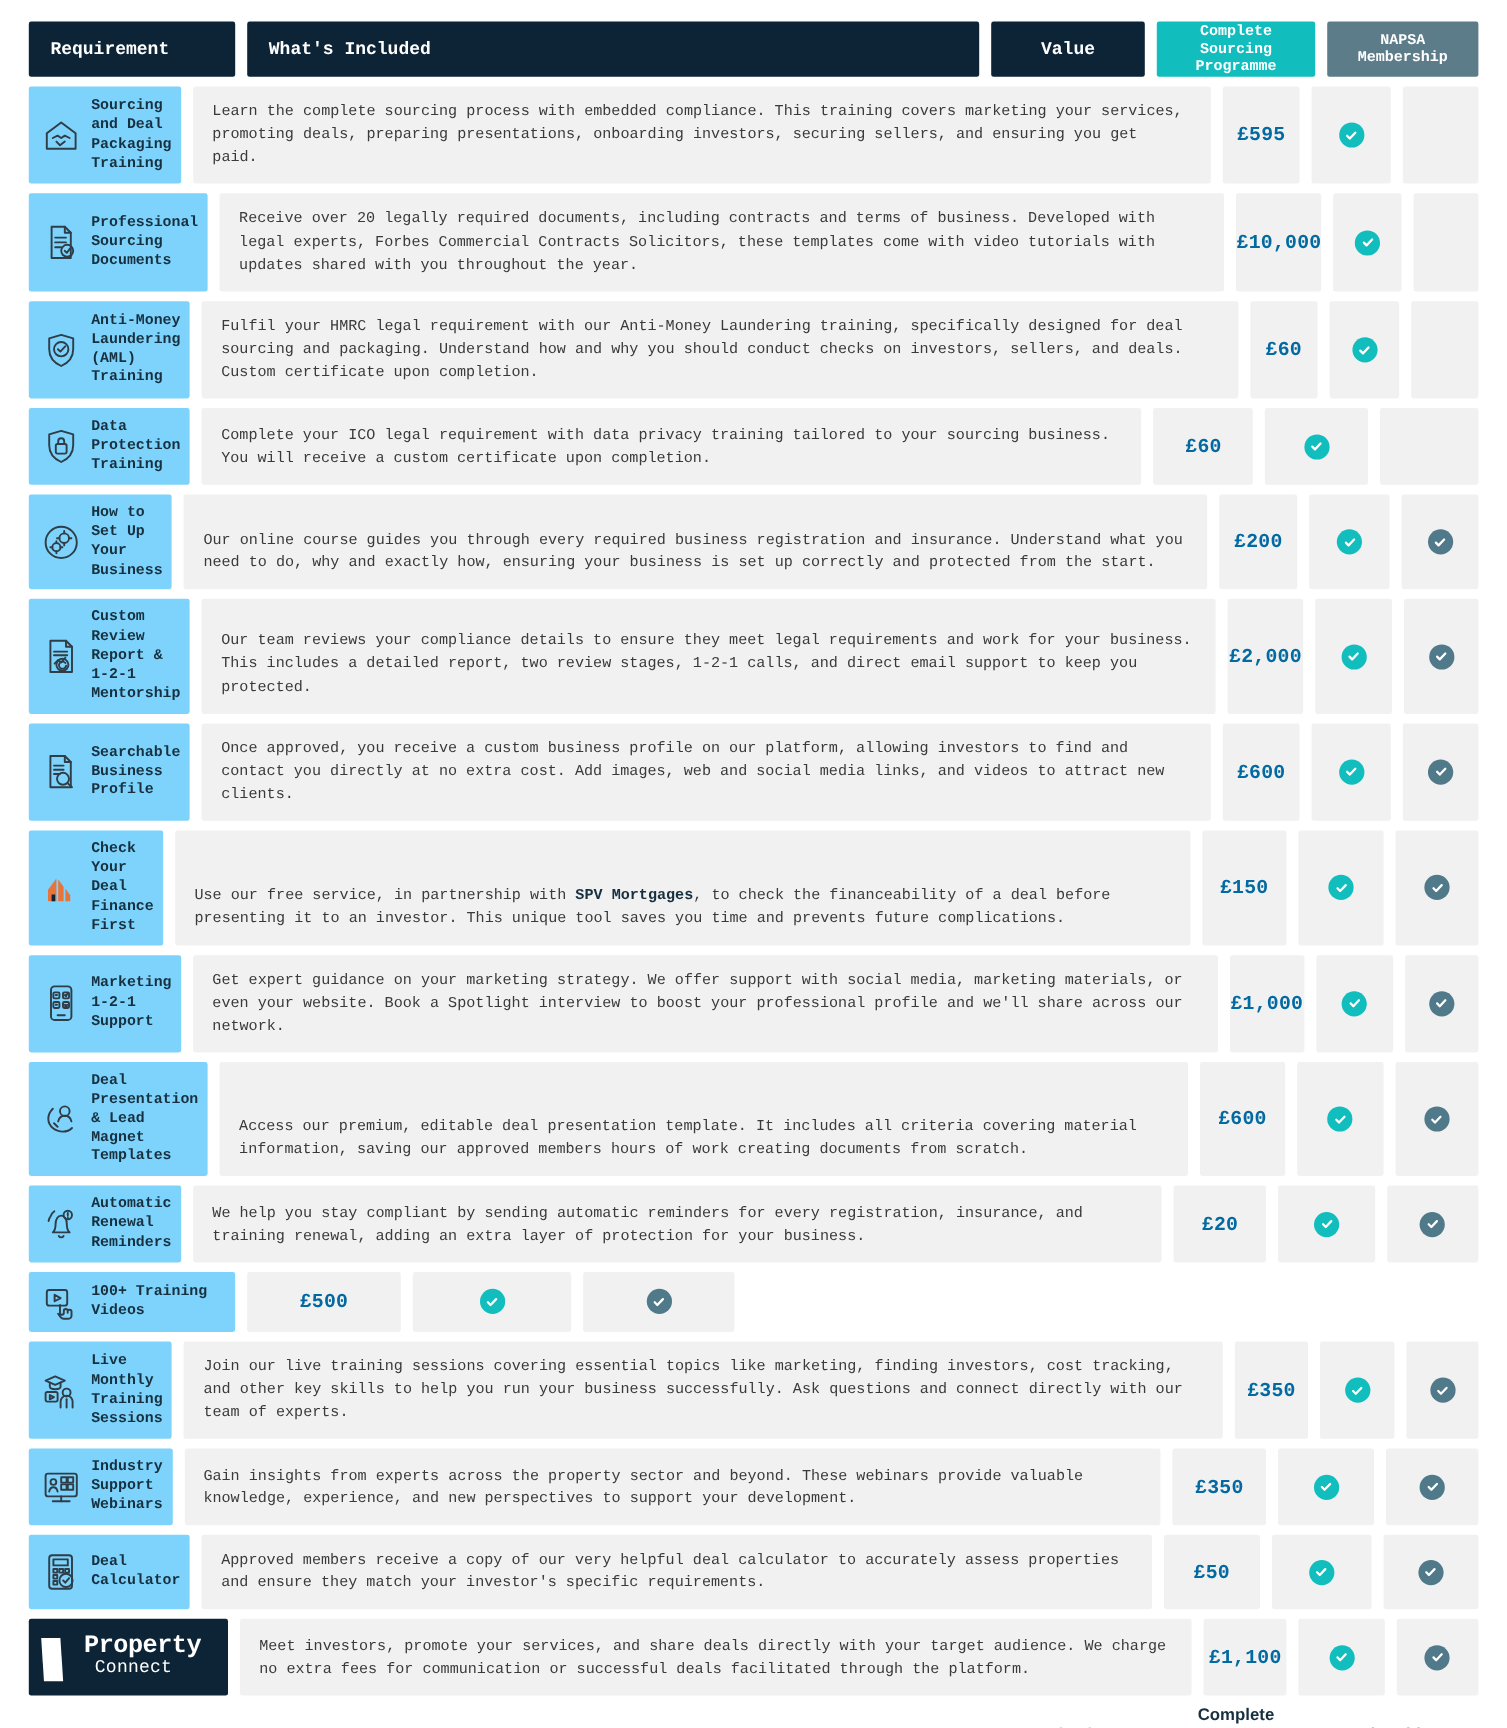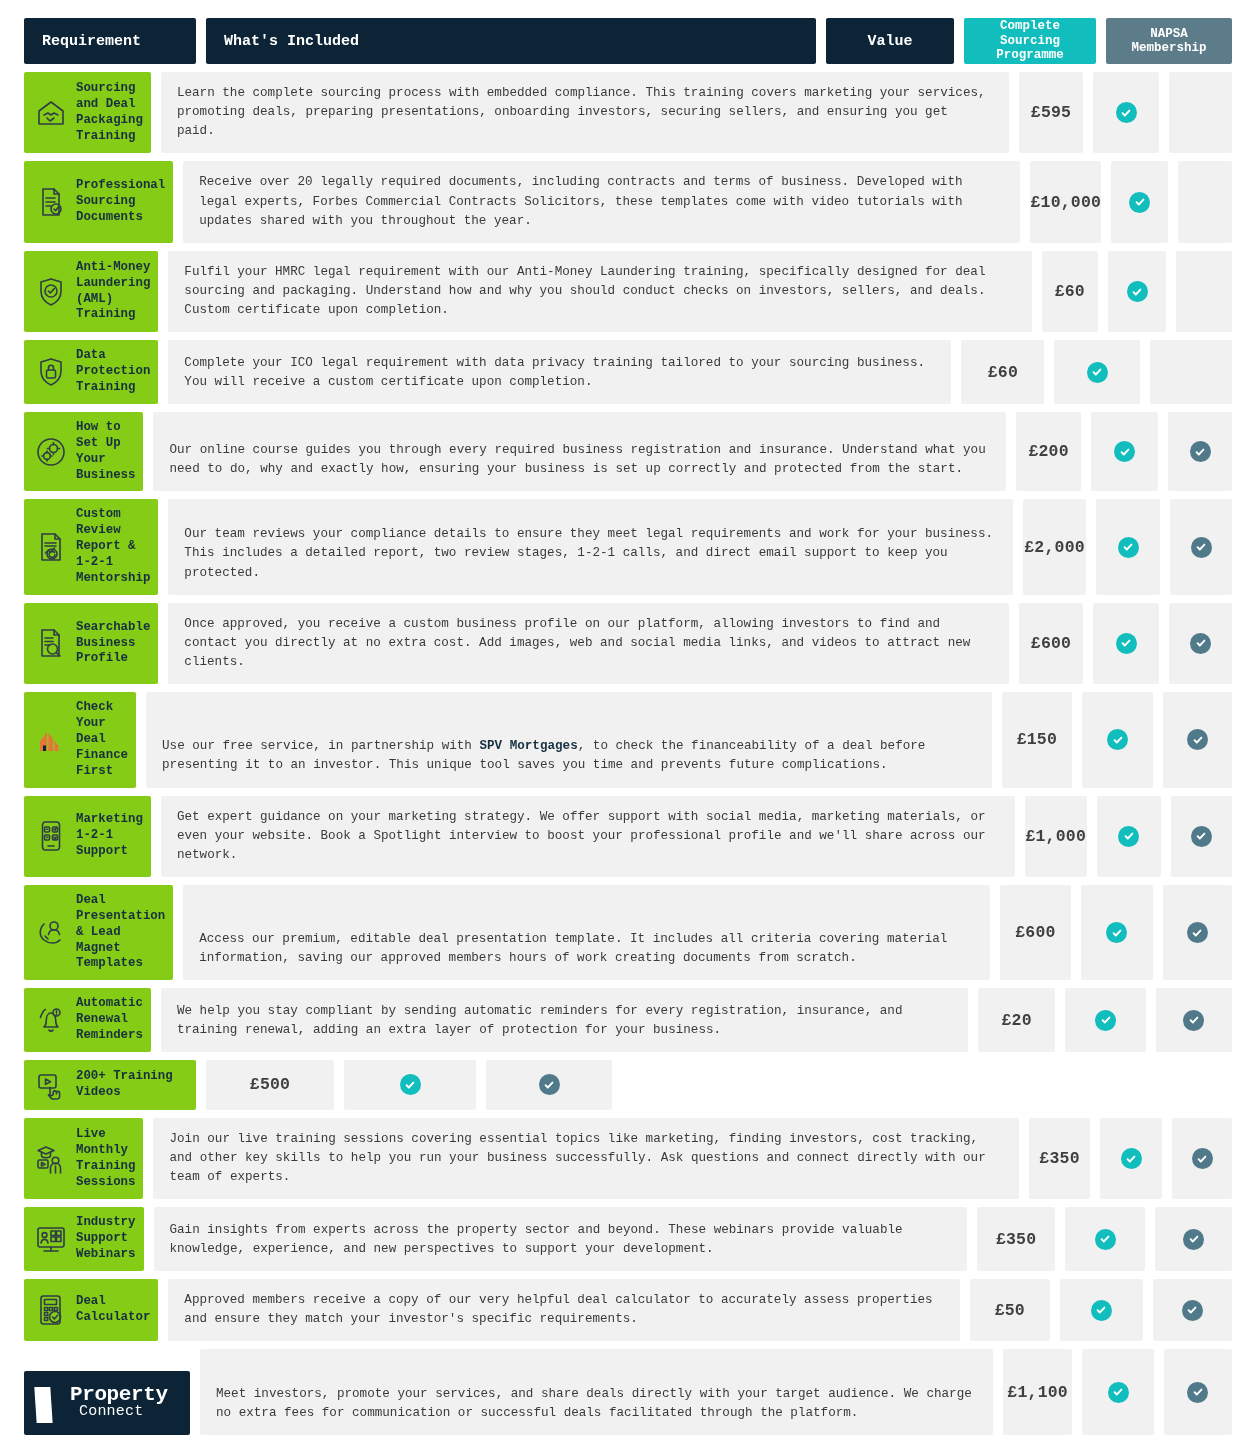--- a/index.html
+++ b/index.html
@@ -25,32 +25,32 @@
   .h-req, .h-inc, .h-val { background:#0c2436; }
   .h-inc    { flex:1 1 auto; }
   .h-val    { width:128px; justify-content:center; padding:0; }
   .h-csp    { width:132px; background:#12bdbd; justify-content:center;
               text-align:center; line-height:1.15; font-size:12.5px; padding:0 6px; }
   .h-nap    { width:126px; background:#5d7c89; justify-content:center;
               text-align:center; line-height:1.15; font-size:12.5px; padding:0 18px; }
 
   
   .c-req {
-    width:172px; background:#84cc16; border-radius:2px;
+    width:172px; background:#7dd3fc; border-radius:2px;
     display:flex; align-items:center; gap:8px; padding:8px 8px 8px 10px;
   }
-  .c-req.logo { background:#0c2436; justify-content:center; padding:8px;margin-top:22px; }
+  .c-req.logo { background:#0c2436; justify-content:center; padding:8px; }
   .c-inc {
     flex:1 1 auto; background:#f1f1f1; border-radius:2px;
     padding:12px 16px; display:flex; align-items:flex-end;
   }
   .c-val {
     width:128px; background:#f1f1f1; border-radius:2px;
     display:flex; align-items:center; justify-content:center;
-    font-weight:bold; font-size:16.5px; color:#404040; letter-spacing:.2px;
+    font-weight:bold; font-size:16.5px; color:#0369a1; letter-spacing:.2px;
   }
   .c-csp, .c-nap {
     background:#f1f1f1; border-radius:2px;
     display:flex; align-items:center; justify-content:center;
   }
   .c-csp { width:132px; }
   .c-nap { width:126px; }
 
   .req-title {
     font-weight:bold; font-size:12.4px; line-height:1.28; color:#17303f;
@@ -440,21 +440,21 @@
       </div>
       <div class="row">
         <div class="c-req">
           <span class="icon">
             <svg viewBox="0 0 34 34">
               <rect stroke="#2e3d47" stroke-width="1.6" fill="none" stroke-linecap="round" stroke-linejoin="round" x="5" y="7" width="17" height="13" rx="2"></rect>
               <path stroke="#2e3d47" stroke-width="1.6" fill="none" stroke-linecap="round" stroke-linejoin="round" d="M11.5 11l5 2.7-5 2.7z"></path>
               <path stroke="#2e3d47" stroke-width="1.6" fill="none" stroke-linecap="round" stroke-linejoin="round" d="M16 19.5v6.5a1.6 1.6 0 003.2 0v-2M19.2 24.5a1.6 1.6 0 013.2 0v1.5M22.4 25a1.6 1.6 0 013.2 0v3.5a2.5 2.5 0 01-2.5 2.5h-4a3 3 0 01-2.4-1.2l-2.3-3"></path>
             </svg>
           </span>
-      <span class="req-title">200+ Training Videos</span>
+      <span class="req-title">100+ Training Videos</span>
         </div>
         <div class="c-val">£500</div>
         <div class="c-csp">
           <span class="tick teal">
             <svg viewBox="0 0 14 14">
               <path d="M3 7.2l2.6 2.7L11 4.2" stroke="#ffffff" stroke-width="2.2" fill="none" stroke-linecap="round" stroke-linejoin="round"></path>
             </svg>
           </span>
         </div>
         <div class="c-nap">

